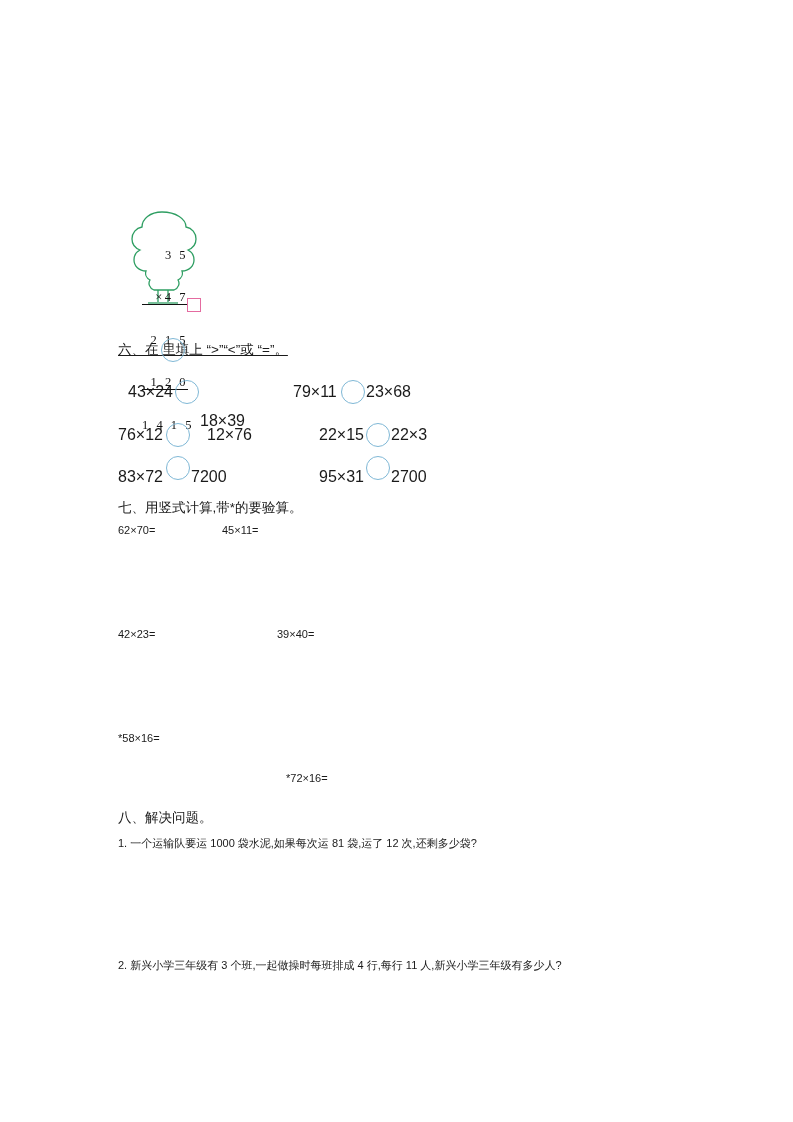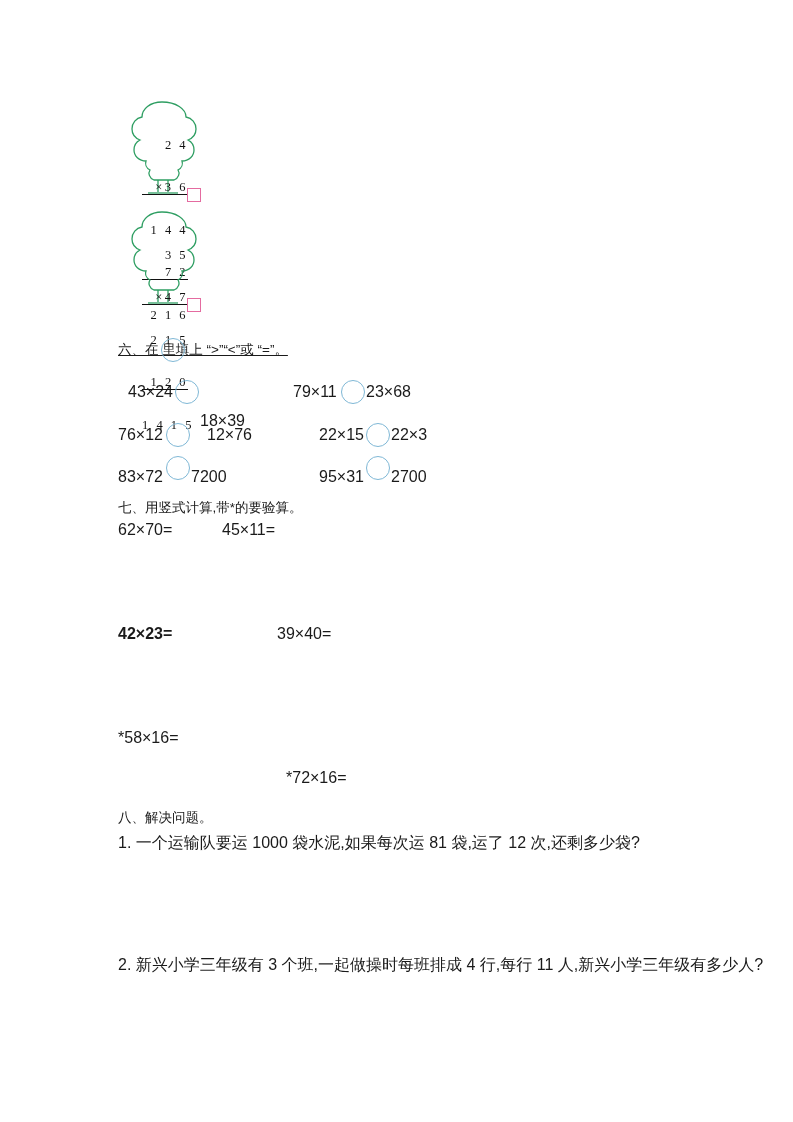--- a/index.html
+++ b/index.html
@@ -67,21 +67,21 @@
   
   .section-title {
     position: absolute;
     font-size: 13.5px;
     line-height: 20px;
     color: #1a1a1a;
     white-space: nowrap;
   }
   .line {
     position: absolute;
-    font-size: 16px;
+    font-size: 11px;
     line-height: 20px;
     color: #1a1a1a;
     white-space: nowrap;
   }
   .circle {
     position: absolute;
     width: 22px;
     height: 22px;
     border: 1px solid #7fb8d6;
     border-radius: 50%;
@@ -92,41 +92,20 @@
     font-size: 16px;
     line-height: 20px;
     white-space: nowrap;
   }
 </style>
 </head>
 <body>
 
 <div class="page">
 
-  <div class="tree-block" style="top:98px;">
-    <div class="tree-wrap">
-      <svg class="tree-svg" width="90" height="108" viewBox="0 0 90 108">
-        <g fill="none" stroke="#2e9e62" stroke-width="1.3">
-          <path d="M44 4 C32 4 24 11 24 19 C18 20 14 25 14 31 C14 36 17 40 22 42 C18 44 16 48 16 52 C16 58 21 63 28 63
-                   C27 66 28 70 32 72 C30 75 31 80 36 82 L56 82 C61 80 62 75 60 72 C64 70 65 66 64 63
-                   C71 63 76 58 76 52 C76 48 74 44 70 42 C75 40 78 36 78 31 C78 25 74 20 68 19 C68 11 58 4 44 4 Z"></path>
-          <path d="M40 82 L40 94 M50 82 L50 94"></path>
-          <path d="M30 95 L60 95"></path>
-        </g>
-      </svg>
-      <div class="calc">
-        <div class="row">2 4</div>
-        <div class="row rule">×3 6</div>
-        <div class="row">1 4 4</div>
-        <div class="row rule">7 2</div>
-        <div class="row">2 1 6</div>
-      </div>
-    </div>
-    <div class="answer-box" style="left:69px; top:90px;"></div>
-  </div>
 
   <div class="tree-block" style="top:208px;">
     <div class="tree-wrap">
       <svg class="tree-svg" width="90" height="108" viewBox="0 0 90 108">
         <g fill="none" stroke="#2e9e62" stroke-width="1.3">
           <path d="M44 4 C32 4 24 11 24 19 C18 20 14 25 14 31 C14 36 17 40 22 42 C18 44 16 48 16 52 C16 58 21 63 28 63
                    C27 66 28 70 32 72 C30 75 31 80 36 82 L56 82 C61 80 62 75 60 72 C64 70 65 66 64 63
                    C71 63 76 58 76 52 C76 48 74 44 70 42 C75 40 78 36 78 31 C78 25 74 20 68 19 C68 11 58 4 44 4 Z"></path>
           <path d="M40 82 L40 94 M50 82 L50 94"></path>
           <path d="M30 95 L60 95"></path>
@@ -165,21 +144,21 @@
   <div class="expr" style="left:191px; top:467px;">7200</div>
   <div class="expr" style="left:319px; top:467px;">95×31</div>
   <div class="circle" style="left:366px; top:456px;"></div>
   <div class="expr" style="left:391px; top:467px;text-align:right;">2700</div>
 
   <div class="section-title" style="left:118px; top:498px;">七、用竖式计算,带*的要验算。</div>
 
   <div class="line" style="left:118px; top:520px;">62×70=</div>
   <div class="line" style="left:222px; top:520px;">45×11=</div>
 
-  <div class="line" style="left:118px; top:624px;font-weight:bold;">42×23=</div>
+  <div class="line" style="left:118px; top:624px;">42×23=</div>
   <div class="line" style="left:277px; top:624px;">39×40=</div>
 
   <div class="line" style="left:118px; top:728px;">*58×16=</div>
   <div class="line" style="left:286px; top:728px;margin-top:40px;">*72×16=</div>
 
   <div class="section-title" style="left:118px; top:808px;">八、解决问题。</div>
 
   <div class="line" style="left:118px; top:833px;">1. 一个运输队要运 1000 袋水泥,如果每次运 81 袋,运了 12 次,还剩多少袋?</div>
 
   <div class="line" style="left:118px; top:955px;">2. 新兴小学三年级有 3 个班,一起做操时每班排成 4 行,每行 11 人,新兴小学三年级有多少人?</div>

